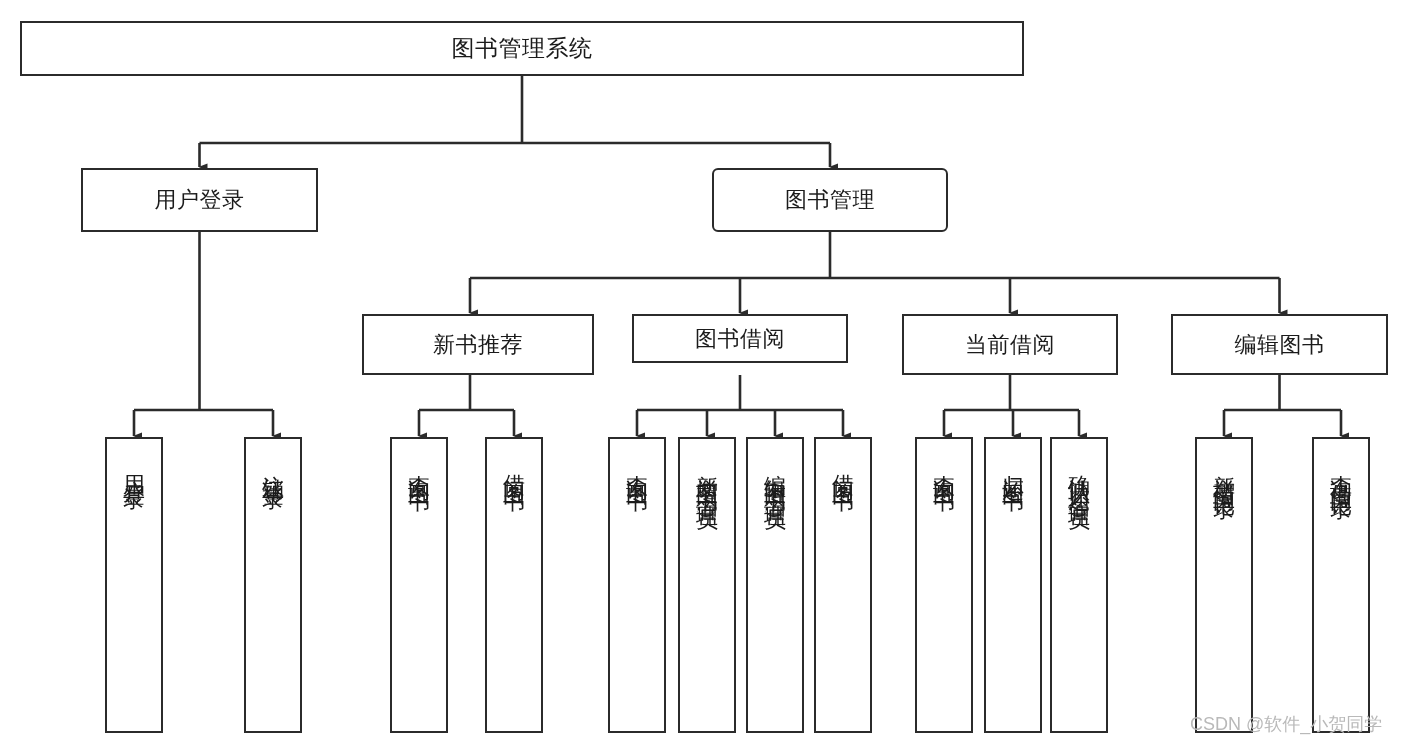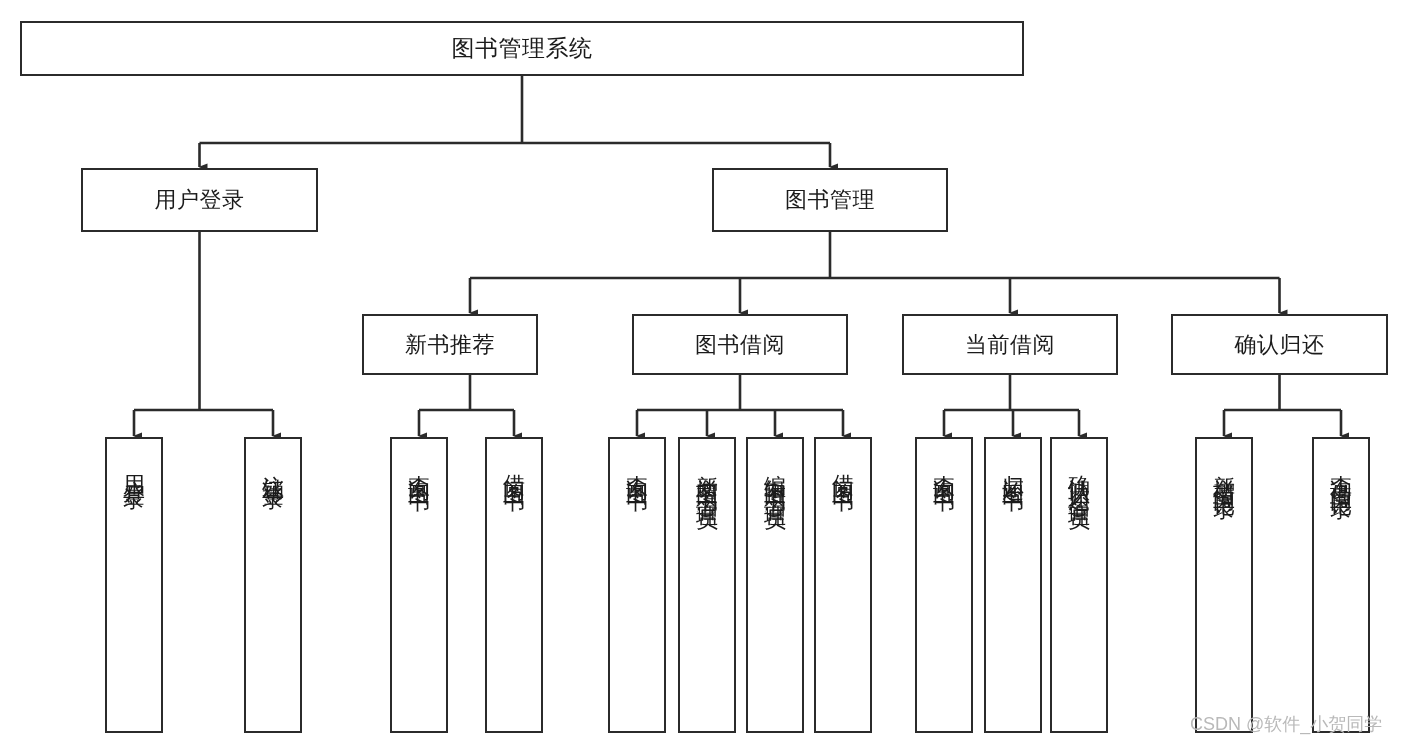--- a/index.html
+++ b/index.html
@@ -121,34 +121,34 @@
       </g>
   </svg>
 
   <div id="node-layer">
       <div class="node horizontal root" style="left: 20px; top: 13px; width: 1004px; height: 55px; margin-top: 8px;">
         <span class="node-label">图书管理系统</span>
       </div>
       <div class="node horizontal" style="left: 81px; top: 168px; width: 237px; height: 64px;">
         <span class="node-label">用户登录</span>
       </div>
-      <div class="node horizontal" style="left: 712px; top: 168px; width: 236px; height: 64px;">
+      <div class="node horizontal" style="left: 712px; top: 168px; width: 236px; height: 64px; border-radius: 6px;">
         <span class="node-label">图书管理</span>
       </div>
-      <div class="node horizontal" style="left: 362px; top: 314px; width: 176px; height: 61px;">
+      <div class="node horizontal" style="left: 362px; top: 314px; width: 232px; height: 61px;">
         <span class="node-label">新书推荐</span>
       </div>
-      <div class="node horizontal" style="left: 632px; top: 314px; width: 216px; height: 61px;">
+      <div class="node horizontal" style="left: 632px; top: 314px; width: 216px; height: 49px;">
         <span class="node-label">图书借阅</span>
       </div>
       <div class="node horizontal" style="left: 902px; top: 314px; width: 216px; height: 61px; align-items: center;">
         <span class="node-label">当前借阅</span>
       </div>
       <div class="node horizontal" style="left: 1171px; top: 314px; width: 217px; height: 61px;">
-        <span class="node-label">确认归还</span>
+        <span class="node-label">编辑图书</span>
       </div>
       <div class="node vertical" style="left: 105px; top: 437px; width: 58px; height: 296px;">
         <span class="node-label">用户登录</span>
       </div>
       <div class="node vertical" style="left: 244px; top: 437px; width: 58px; height: 296px;">
         <span class="node-label">注销登录</span>
       </div>
       <div class="node vertical" style="left: 390px; top: 437px; width: 58px; height: 296px;">
         <span class="node-label">查询图书</span>
       </div>

